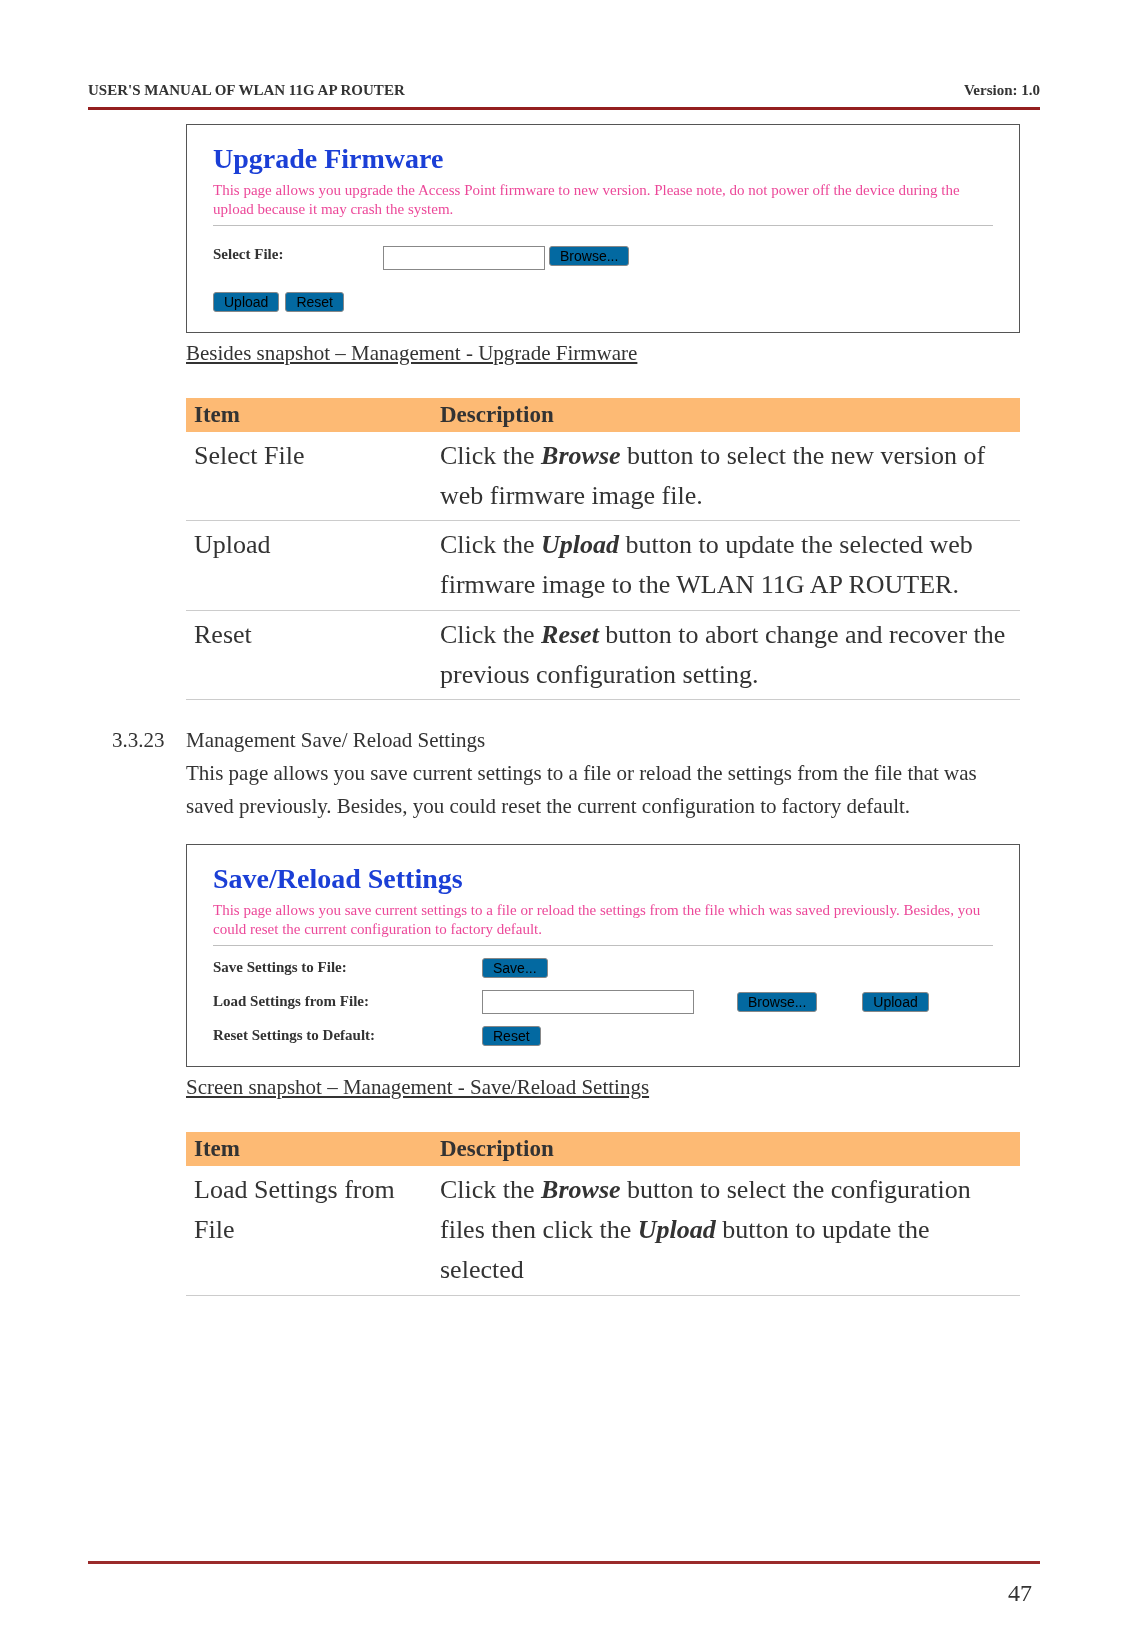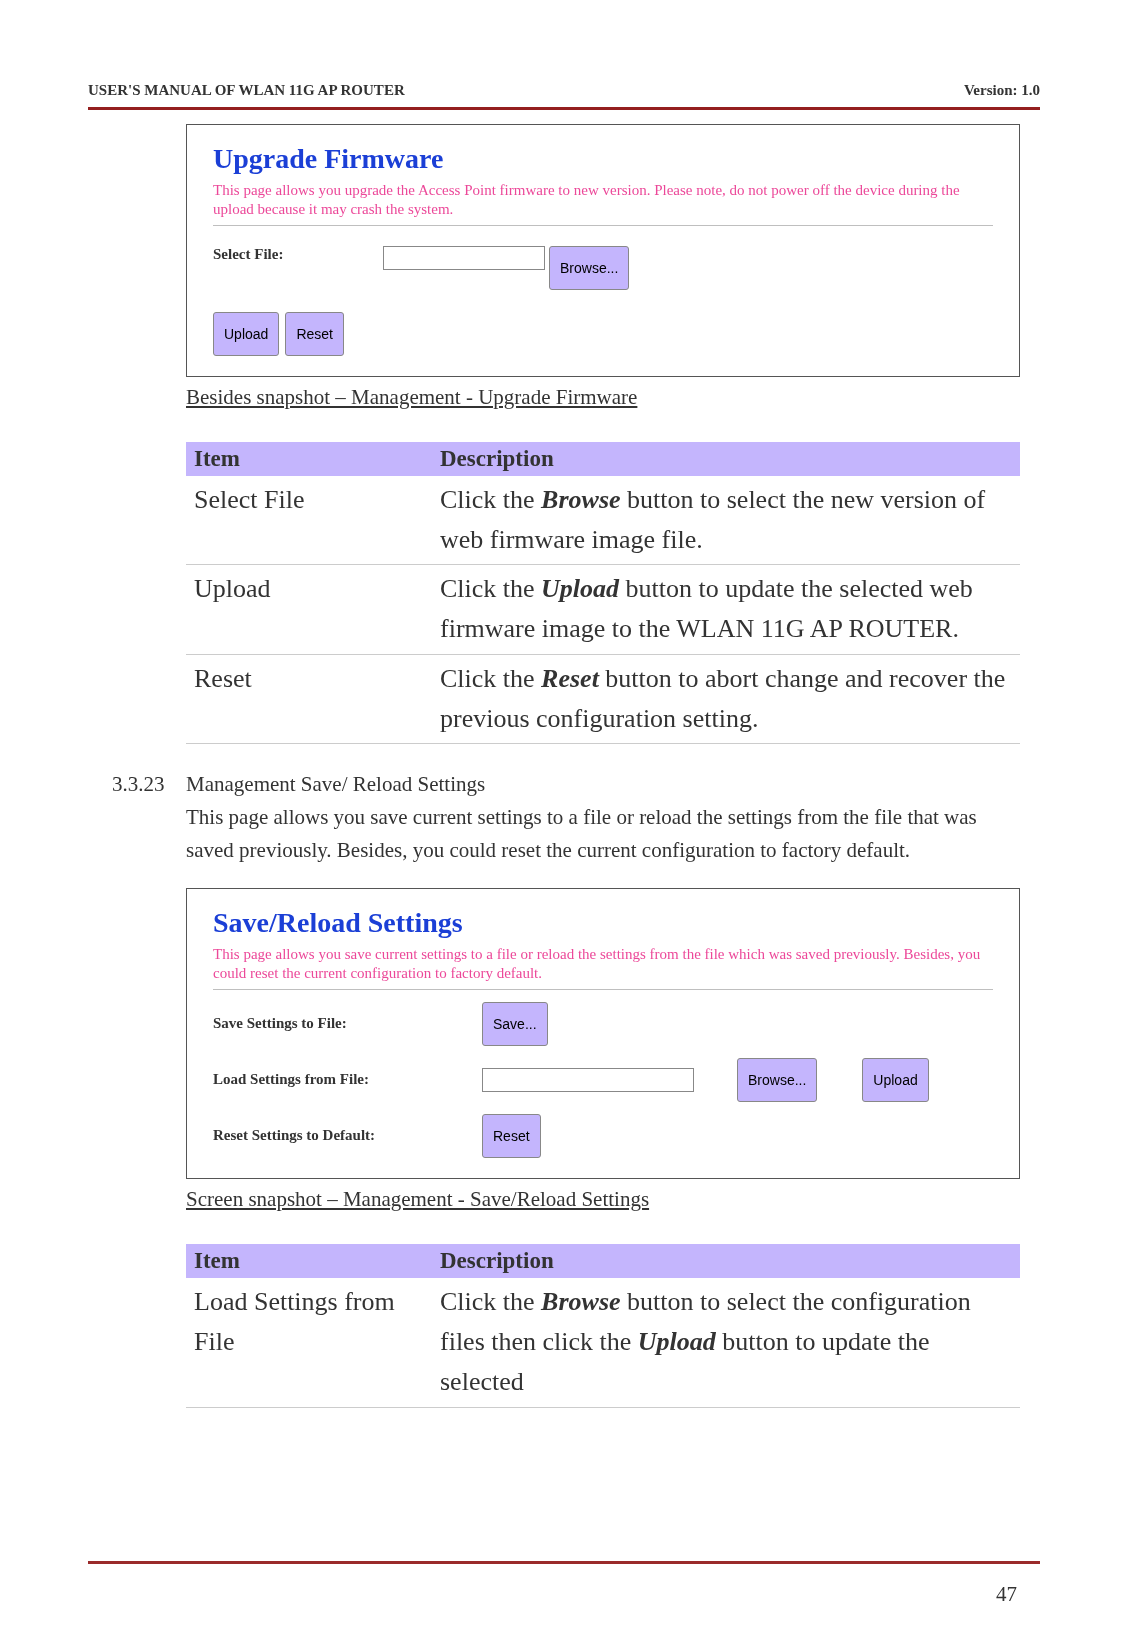--- a/index.html
+++ b/index.html
@@ -6,35 +6,35 @@
   .page{width:1112px;height:1652px;box-sizing:border-box;padding:82px 72px 30px 88px;position:relative;}
   .hdr{display:flex;justify-content:space-between;font-size:15px;font-weight:bold;font-family:'Times New Roman',serif;}
   .hdr-rule{margin-top:6px;}
   .content{margin-left:98px;margin-right:20px;}
   .panel{border:1px solid #555;margin-top:14px;padding:18px 26px 20px 26px;}
   .panel h2{font-family:'Times New Roman',serif;color:#1b3fd6;font-weight:bold;font-size:28px;margin:0 0 6px 0;}
   .pdesc{font-family:'Times New Roman',serif;font-size:15px;color:#ec4899;line-height:1.25;}
   .prow{display:flex;align-items:flex-start;margin-top:20px;}
   .plbl{font-family:'Times New Roman',serif;font-weight:bold;font-size:15px;}
   .pinput{border:1px solid #888;background:#fff;height:22px;}
-  .pbtn{font-family:Arial,sans-serif;font-size:14px;border:1px solid #888;border-radius:3px;background:#c4b5fd;padding:13px 10px;cursor:pointer;}
+  .pbtn{font-family:Arial,sans-serif;font-size:14px;border:1px solid #888;border-radius:3px;background:#0369a1;padding:1px 10px;cursor:pointer;}
   .caption{font-size:21px;text-decoration:underline;margin-top:8px;}
   .tbl{margin-top:32px;width:100%;border-collapse:collapse;}
-  .tbl th{background:#c4b5fd;text-align:left;font-size:23px;font-weight:bold;padding:4px 8px;font-family:'Times New Roman',serif;}
+  .tbl th{background:#fdba74;text-align:left;font-size:23px;font-weight:bold;padding:4px 8px;font-family:'Times New Roman',serif;}
   .tbl th:first-child{width:230px;}
   .tbl td{vertical-align:top;font-size:26px;padding:4px 8px;border-bottom:1px solid #ccc;font-family:'Times New Roman',serif;line-height:1.55;}
   .tbl td:first-child{width:230px;}
   .sectionnum{display:flex;margin-top:28px;}
   .secn{font-size:21px;width:74px;margin-left:-74px;}
   .secnTitle{font-size:21px;}
   .body{font-size:21px;line-height:1.55;margin-top:4px;}
   .panel hr{border:none;border-top:1px solid #bfbfbf;margin:6px 0 10px 0;}
   .ftr-line{position:absolute;left:88px;right:72px;bottom:80px;}
   .ftr-line hr{border:none;height:3px;background:#9a2a2a;}
-  .pnum{position:absolute;right:95px;bottom:45px;font-size:21px;}
+  .pnum{position:absolute;right:80px;bottom:45px;font-size:24px;}
   
   .srrow{display:flex;align-items:center;margin-top:12px;gap:39px;}
   .srlbl{font-family:'Times New Roman',serif;font-weight:bold;font-size:15px;width:230px;}
 </style>
 </head>
 <body>
 
 <div class="page">
   <div class="hdr">
     <span>USER'S MANUAL OF WLAN 11G AP ROUTER</span>

